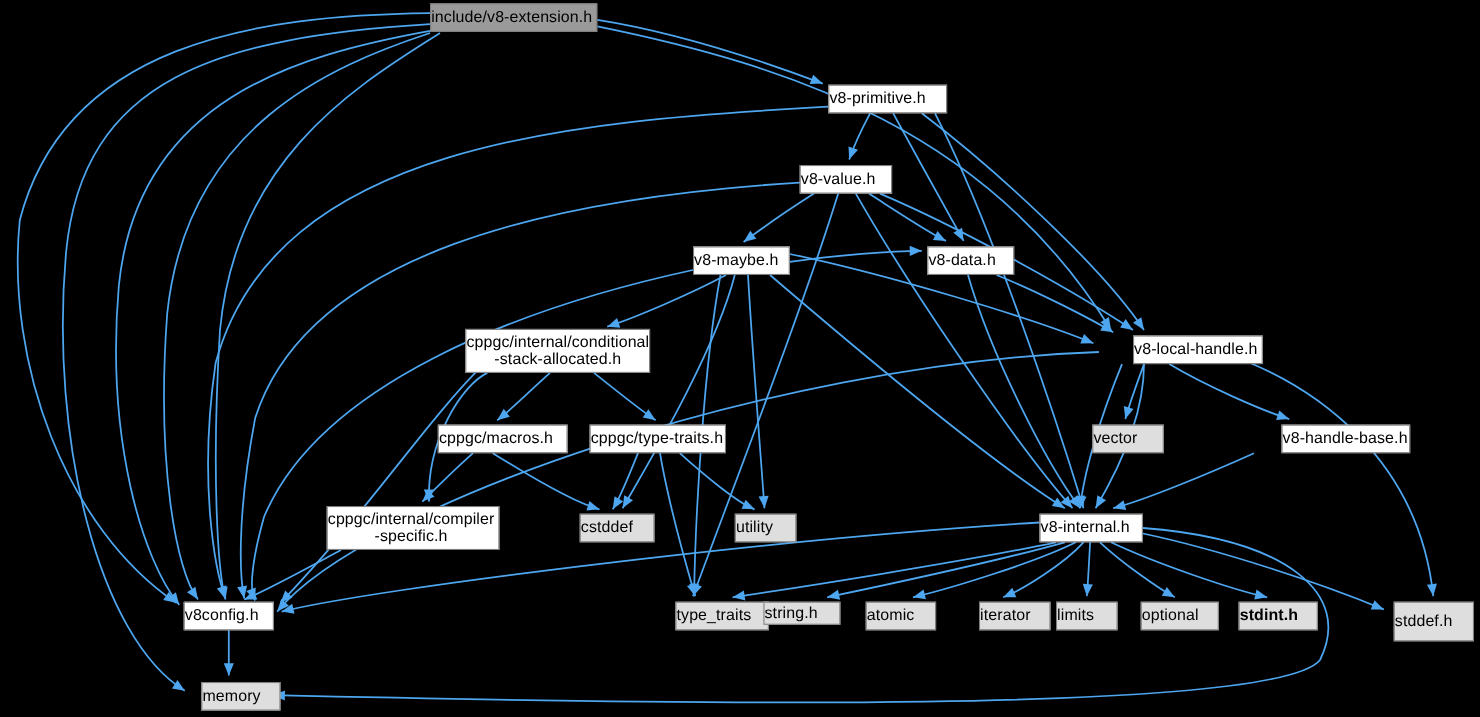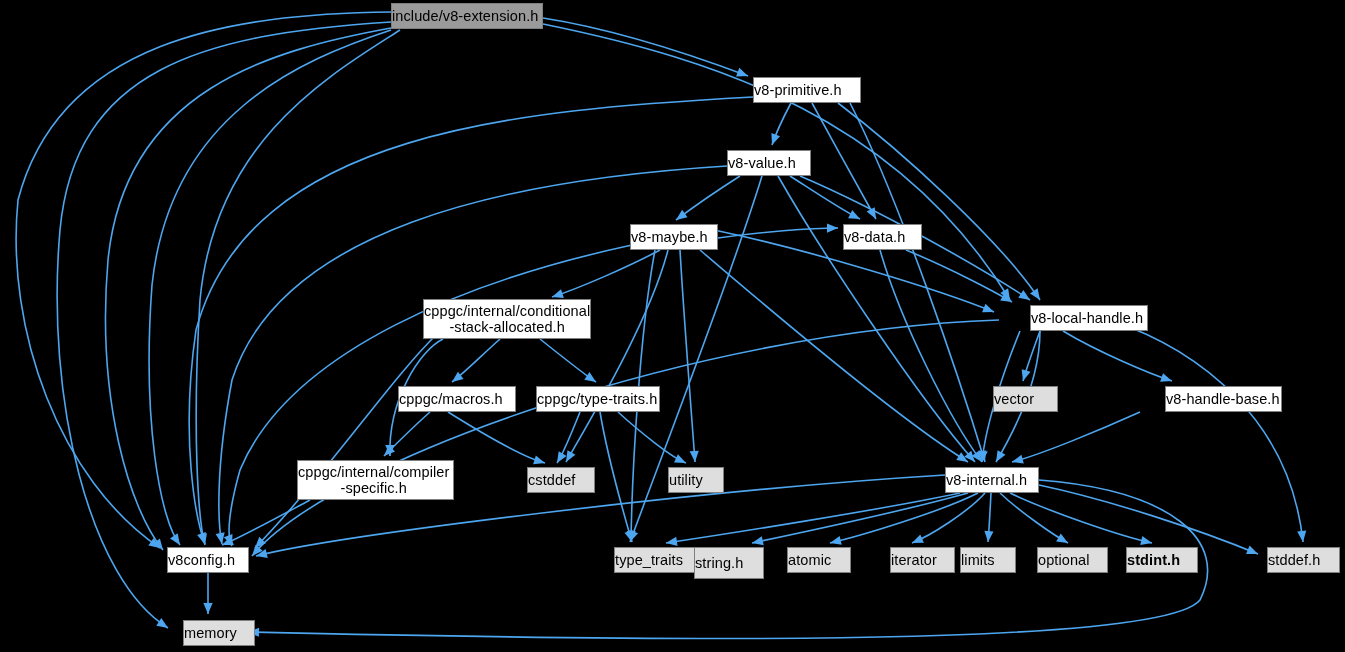--- a/index.html
+++ b/index.html
@@ -180,22 +180,22 @@
       <div class="node fill-white" style="left: 536px; top: 386px; width: 124px; height: 26px;"><span class="node-label">cppgc/type-traits.h</span></div>
       <div class="node fill-gray" style="left: 993px; top: 386px; width: 65px; height: 26px;"><span class="node-label">vector</span></div>
       <div class="node fill-white" style="left: 1133px; top: 386px; width: 117px; height: 26px; margin-left: 32px;"><span class="node-label">v8-handle-base.h</span></div>
       <div class="node fill-white" style="left: 297px; top: 460px; width: 157px; height: 40px;"><span class="node-label">cppgc/internal/compiler
 -specific.h</span></div>
       <div class="node fill-gray" style="left: 527px; top: 467px; width: 68px; height: 26px;"><span class="node-label">cstddef</span></div>
       <div class="node fill-gray" style="left: 668px; top: 467px; width: 56px; height: 26px;"><span class="node-label">utility</span></div>
       <div class="node fill-white" style="left: 945px; top: 467px; width: 94px; height: 26px;"><span class="node-label">v8-internal.h</span></div>
       <div class="node fill-white" style="left: 167px; top: 547px; width: 82px; height: 26px;"><span class="node-label">v8config.h</span></div>
       <div class="node fill-gray" style="left: 590px; top: 547px; width: 85px; height: 26px; margin-left: 24px;"><span class="node-label">type_traits</span></div>
-      <div class="node fill-gray" style="left: 694px; top: 547px; width: 70px; height: 32px;"><span class="node-label">string.h</span></div>
+      <div class="node fill-gray" style="left: 694px; top: 547px; width: 70px; height: 21px;"><span class="node-label">string.h</span></div>
       <div class="node fill-gray" style="left: 787px; top: 547px; width: 64px; height: 26px;"><span class="node-label">atomic</span></div>
       <div class="node fill-gray" style="left: 874px; top: 547px; width: 65px; height: 26px; margin-left: 16px;"><span class="node-label">iterator</span></div>
       <div class="node fill-gray" style="left: 960px; top: 547px; width: 56px; height: 26px;"><span class="node-label">limits</span></div>
       <div class="node fill-gray" style="left: 1037px; top: 547px; width: 71px; height: 26px;"><span class="node-label">optional</span></div>
       <div class="node fill-gray" style="left: 1126px; top: 547px; width: 72px; height: 26px; font-weight: bold;"><span class="node-label">stdint.h</span></div>
-      <div class="node fill-gray" style="left: 1267px; top: 547px; width: 73px; height: 26px;"><span class="node-label">stddef.h</span></div>
+      <div class="node fill-gray" style="left: 1267px; top: 547px; width: 73px; height: 36px;"><span class="node-label">stddef.h</span></div>
       <div class="node fill-gray" style="left: 172px; top: 620px; width: 72px; height: 26px; margin-left: 11px;"><span class="node-label">memory</span></div>
     </div>
 </div>
 
 </body></html>

